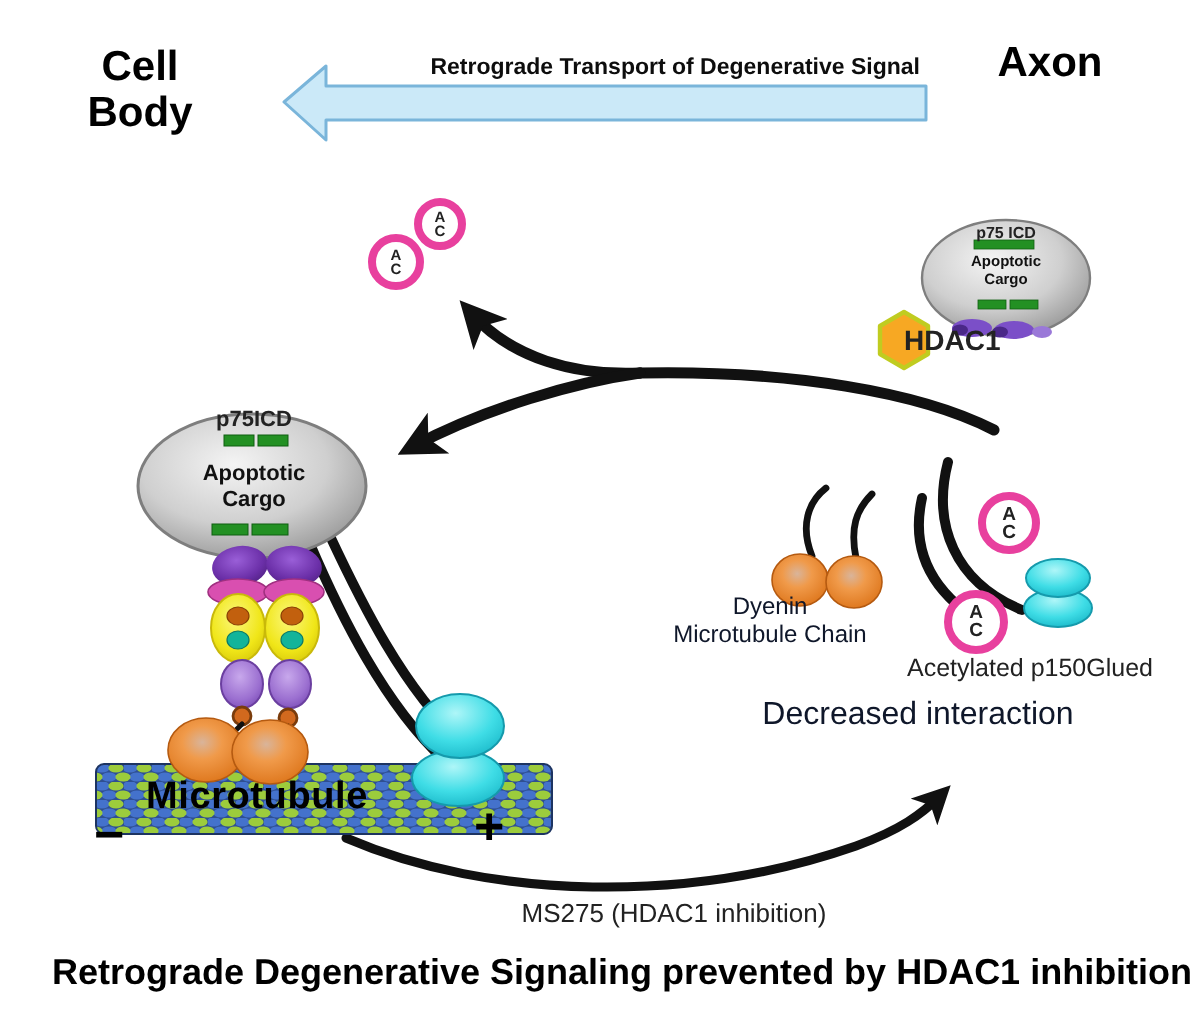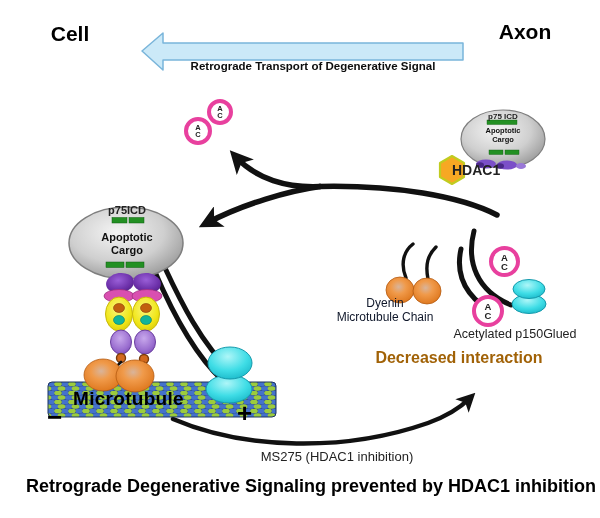--- a/index.html
+++ b/index.html
@@ -13,21 +13,21 @@
   .arrow-text{font-size:11.5px;font-weight:700;color:#0d0d0d;}
   .p75-left{font-size:11px;font-weight:600;color:#222;}
   .cargo-left{font-size:11px;font-weight:700;color:#111;line-height:12.5px;}
   .p75-right{font-size:8px;font-weight:600;color:#222;}
   .cargo-right{font-size:7.5px;font-weight:700;color:#111;line-height:8.5px;}
   .hdac1{font-size:14px;font-weight:700;color:#222;margin-left:40px;}
   .mt-label{font-size:19px;font-weight:700;color:#000;letter-spacing:.3px;}
   .mt-end{font-size:26px;font-weight:700;color:#000;line-height:26px;}
   .dyenin{font-size:12px;color:#0f172a;line-height:14px;}
   .acetylated{font-size:12.5px;color:#222;}
-  .decreased{font-size:16px;font-weight:700;color:#a16207;}
+  .decreased{font-size:16px;font-weight:400;color:#0f172a;}
   .ms275{font-size:13px;color:#222;}
   .title{font-size:18px;font-weight:700;color:#000;}
   .ring{position:absolute;z-index:3;border:4px solid #e8409e;border-radius:50%;
         background:#fff;box-sizing:border-box;display:flex;flex-direction:column;
         align-items:center;justify-content:center;font-weight:700;color:#222;}
   .ring span{display:block;}
   .ring.small{font-size:7.5px;line-height:7px;}
   .ring.large{font-size:9.5px;line-height:9px;}
 </style>
 </head>
@@ -162,27 +162,28 @@
     <g>
       <path d="M474,231 C466,262 477,291 511,305" fill="none" stroke="#111" stroke-width="5" stroke-linecap="round"></path>
       <path d="M461,249 C455,276 466,299 499,316" fill="none" stroke="#111" stroke-width="5" stroke-linecap="round"></path>
       <ellipse cx="529" cy="304" rx="17" ry="9.5" fill="url(#cyanGrad)" stroke="#159aac" stroke-width="1"></ellipse>
       <ellipse cx="529" cy="289" rx="16" ry="9.5" fill="url(#cyanGrad)" stroke="#159aac" stroke-width="1"></ellipse>
     </g>
   </svg>
 
   <div class="lbl big-side two-line center" style="left:30px;top:22px;width:80px;">
     <span>Cell</span>
+    <span>Body</span>
   </div>
 
   <div class="lbl big-side two-line center" style="left:485px;top:20px;width:80px;">
     <span>Axon</span>
   </div>
 
-  <div class="lbl arrow-text center" style="left:166px;top:60px;width:294px;">Retrograde Transport of Degenerative Signal</div>
+  <div class="lbl arrow-text center" style="left:166px;top:28px;width:294px;text-align:right;">Retrograde Transport of Degenerative Signal</div>
 
   <div class="lbl p75-left center" style="left:96px;top:204px;width:62px;">p75ICD</div>
 
   <div class="lbl cargo-left two-line center" style="left:94px;top:231px;width:66px;">
     <span>Apoptotic</span>
     <span>Cargo</span>
   </div>
 
   <div class="lbl p75-right center" style="left:478px;top:112px;width:50px;">p75 ICD</div>
 

